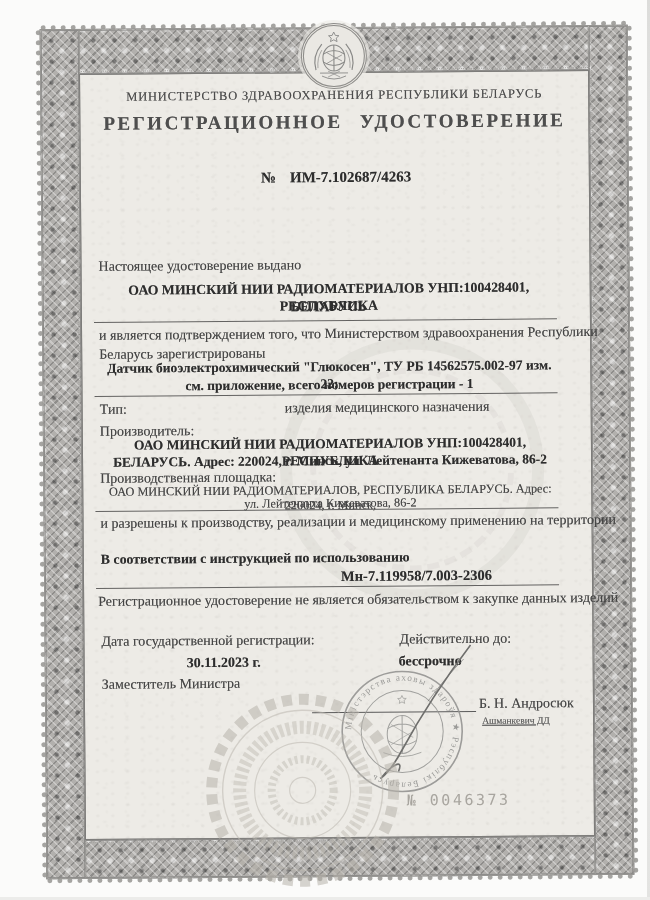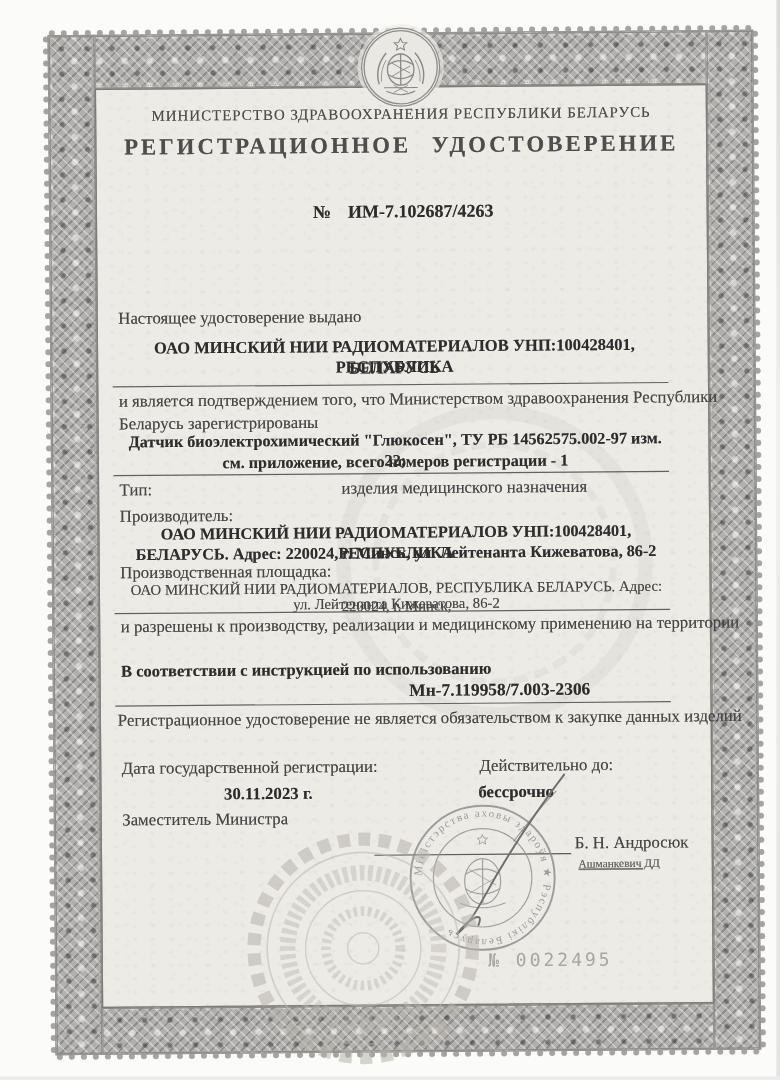--- a/index.html
+++ b/index.html
@@ -210,20 +210,20 @@
         <circle cx="100" cy="100" r="80" stroke="#bcb8b0" stroke-width="1.4"></circle>
         <circle cx="100" cy="100" r="63" stroke="#bab6ae" stroke-width="13" stroke-dasharray="4 3" opacity=".8"></circle>
         <circle cx="100" cy="100" r="48" stroke="#bcb8b0" stroke-width="1.2"></circle>
         <circle cx="100" cy="100" r="31" stroke="#b9b5ad" stroke-width="8" stroke-dasharray="3 3" opacity=".8"></circle>
         <circle cx="100" cy="100" r="13" stroke="#bcb8b0" stroke-width="1.2"></circle>
       </svg>
     </div>
 
     <div class="serial">
       <span>№</span>
-      <span>0022495</span>
+      <span>0046373</span>
     </div>
 
   </div>
 
   <div class="scan-edge-right"></div>
   <div class="scan-edge-bottom"></div>
 </div>
 
 </body></html>

